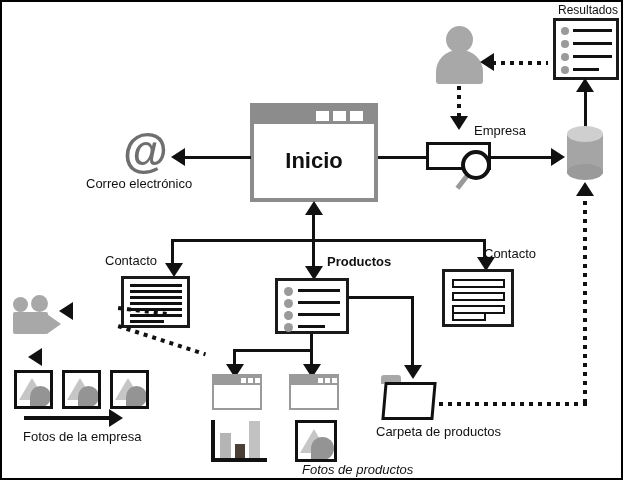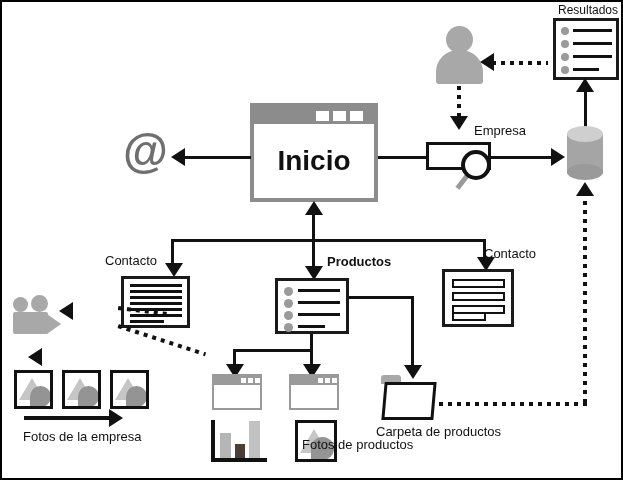--- a/index.html
+++ b/index.html
@@ -102,28 +102,29 @@
   <div class="cyl-bot" style="left:565px;top:162px;width:36px;height:16px;"></div>
   <div class="cyl-top" style="left:565px;top:124px;width:36px;height:16px;"></div>
 
   <div class="win" style="left:248px;top:101px;width:128px;height:99px;">
     <div class="winbar" style="height:17px;">
       <div class="winbtn" style="left:62px;top:4px;width:13px;height:10px;"></div>
       <div class="winbtn" style="left:79px;top:4px;width:13px;height:10px;"></div>
       <div class="winbtn" style="left:96px;top:4px;width:13px;height:10px;"></div>
     </div>
     <div class="winbody" style="left:4px;top:21px;right:4px;bottom:4px;">
-      <span class="wintitle" style="font-size:28px;">Inicio</span>
+      <span class="wintitle" style="font-size:22px;">Inicio</span>
     </div>
   </div>
 
   <div class="hline" style="left:183px;top:154px;width:66px;"></div>
   <div class="ar ar-l" style="left:169px;top:146px;"></div>
 
   <div class="at" style="left:121px;top:126px;font-size:46px;line-height:46px;">@</div>
+  <div class="lbl" style="left:84px;top:175px;">Correo electrónico</div>
 
   <div class="hline" style="left:376px;top:154px;width:48px;"></div>
 
   <div class="lbl" style="left:472px;top:122px;">Empresa</div>
   <div class="searchbox" style="left:424px;top:140px;width:65px;height:28px;"></div>
   <div class="lenshandle" style="left:464px;top:172px;width:5px;height:18px;"></div>
   <div class="lens" style="left:459px;top:148px;width:30px;height:30px;"></div>
 
   <div class="hline" style="left:489px;top:154px;width:62px;"></div>
   <div class="ar ar-r" style="left:549px;top:146px;"></div>
@@ -219,21 +220,21 @@
     <div class="axis" style="left:0px;top:38px;width:56px;height:4px;"></div>
     <div class="bar" style="left:9px;top:13px;width:11px;height:25px;background:#b5b5b5;"></div>
     <div class="bar" style="left:24px;top:24px;width:10px;height:14px;background:#4a4038;"></div>
     <div class="bar" style="left:38px;top:1px;width:11px;height:37px;background:#c2c2c2;"></div>
   </div>
 
   <div class="photo" style="left:293px;top:418px;width:42px;height:42px;">
     <div class="ph-tri" style="left:2px;top:6px;border-left-width:14px;border-right-width:14px;border-bottom-width:24px;"></div>
     <div class="ph-circ" style="left:13px;top:14px;width:23px;height:23px;border-radius:50% 50% 50% 0;"></div>
   </div>
-  <div class="lbl" style="left:300px;top:436px;">Fotos de productos</div>
+  <div class="lbl" style="left:300px;top:461px;font-style:italic;">Fotos de productos</div>
 
   <div class="folder-tab" style="left:379px;top:373px;width:20px;height:9px;"></div>
   <div class="folder-front" style="left:381px;top:380px;width:52px;height:38px;transform:skewX(-5deg);"></div>
   <div class="lbl" style="left:374px;top:423px;">Carpeta de productos</div>
 
   <div class="dot-h" style="left:437px;top:400px;width:148px;"></div>
   <div class="dot-v" style="left:581px;top:190px;height:212px;"></div>
   <div class="ar ar-u" style="left:574px;top:180px;"></div>
 
   <div class="lbl" style="left:482px;top:245px;">Contacto</div>

